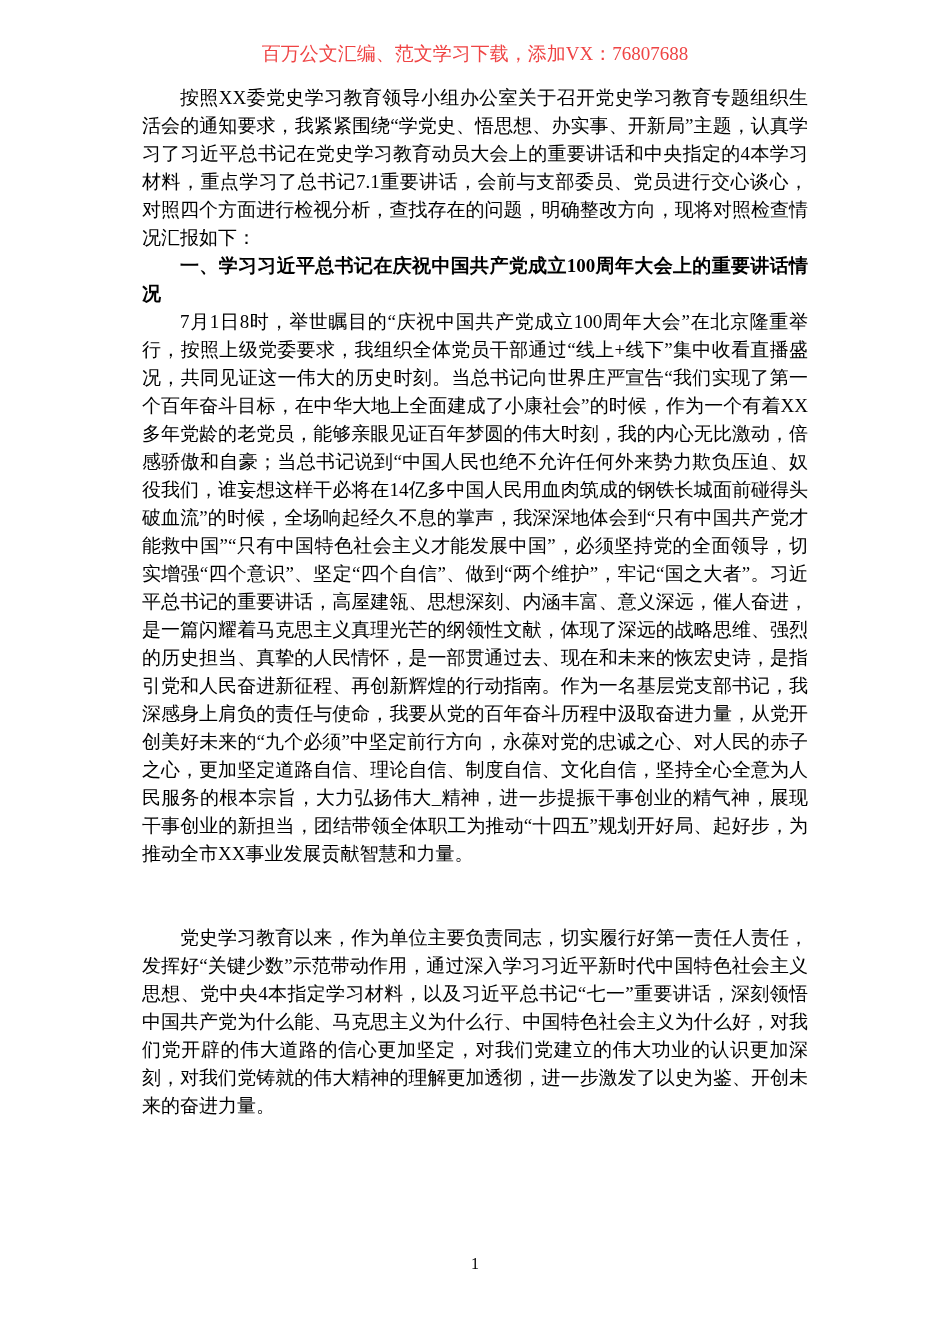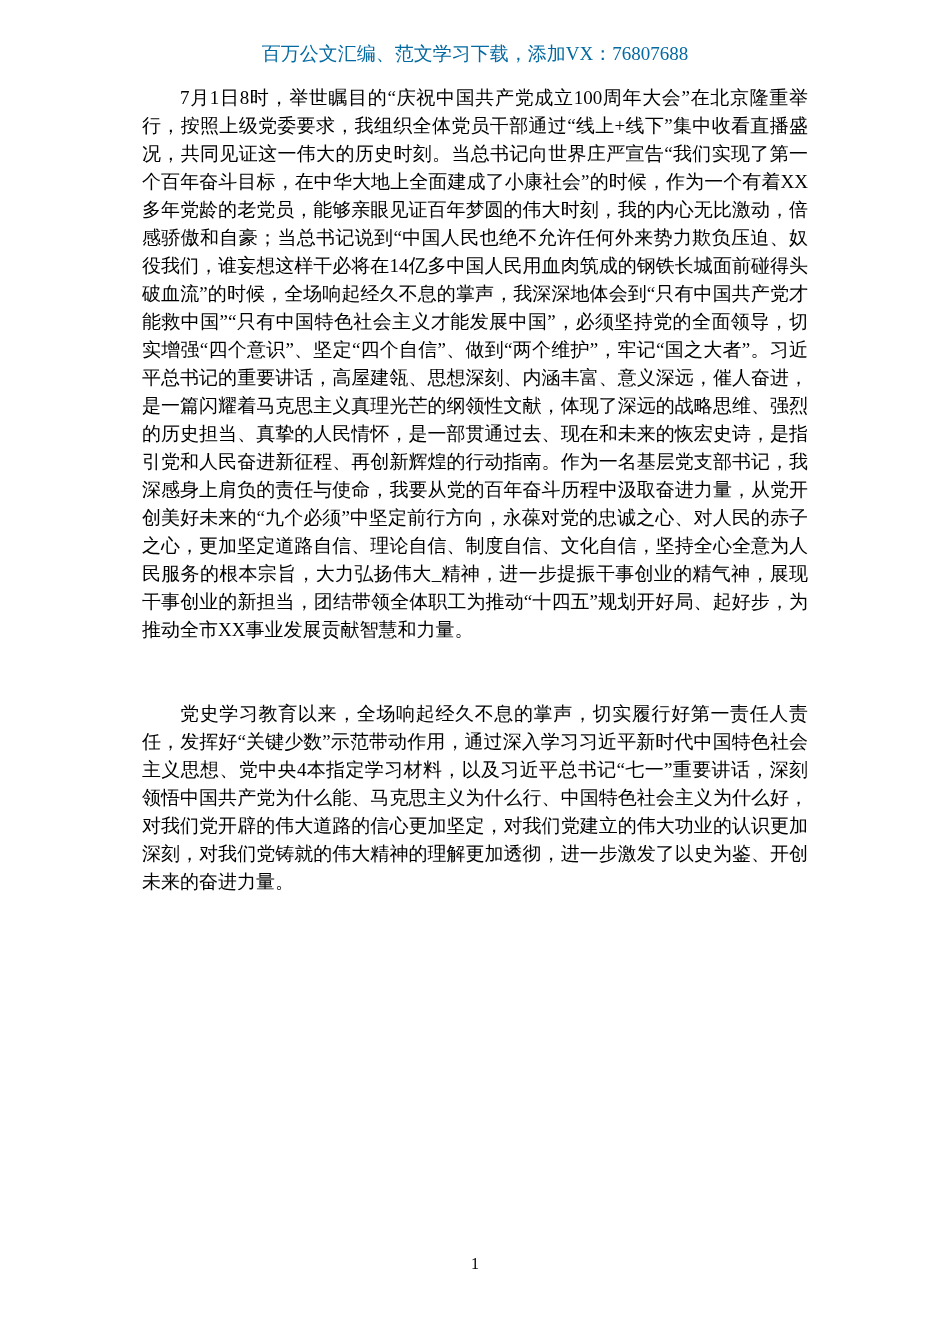--- a/index.html
+++ b/index.html
@@ -56,23 +56,25 @@
     right: 0;
     text-align: center;
     font-size: 16px;
     line-height: 20px;
   }
 </style>
 </head>
 <body>
 
 <div class="page">
-  <div class="promo" style="color: #0369a1;">百万公文汇编、范文学习下载，添加VX：76807688</div>
+  <div class="promo" style="color: #ef4444;">百万公文汇编、范文学习下载，添加VX：76807688</div>
 
   <div class="content">
+      <p class="body">按照XX委党史学习教育领导小组办公室关于召开党史学习教育专题组织生活会的通知要求，我紧紧围绕“学党史、悟思想、办实事、开新局”主题，认真学习了习近平总书记在党史学习教育动员大会上的重要讲话和中央指定的4本学习材料，重点学习了总书记7.1重要讲话，会前与支部委员、党员进行交心谈心，对照四个方面进行检视分析，查找存在的问题，明确整改方向，现将对照检查情况汇报如下：</p>
+      <p class="heading">一、学习习近平总书记在庆祝中国共产党成立100周年大会上的重要讲话情况</p>
       <p class="body">7月1日8时，举世瞩目的“庆祝中国共产党成立100周年大会”在北京隆重举行，按照上级党委要求，我组织全体党员干部通过“线上+线下”集中收看直播盛况，共同见证这一伟大的历史时刻。当总书记向世界庄严宣告“我们实现了第一个百年奋斗目标，在中华大地上全面建成了小康社会”的时候，作为一个有着XX多年党龄的老党员，能够亲眼见证百年梦圆的伟大时刻，我的内心无比激动，倍感骄傲和自豪；当总书记说到“中国人民也绝不允许任何外来势力欺负压迫、奴役我们，谁妄想这样干必将在14亿多中国人民用血肉筑成的钢铁长城面前碰得头破血流”的时候，全场响起经久不息的掌声，我深深地体会到“只有中国共产党才能救中国”“只有中国特色社会主义才能发展中国”，必须坚持党的全面领导，切实增强“四个意识”、坚定“四个自信”、做到“两个维护”，牢记“国之大者”。习近平总书记的重要讲话，高屋建瓴、思想深刻、内涵丰富、意义深远，催人奋进，是一篇闪耀着马克思主义真理光芒的纲领性文献，体现了深远的战略思维、强烈的历史担当、真挚的人民情怀，是一部贯通过去、现在和未来的恢宏史诗，是指引党和人民奋进新征程、再创新辉煌的行动指南。作为一名基层党支部书记，我深感身上肩负的责任与使命，我要从党的百年奋斗历程中汲取奋进力量，从党开创美好未来的“九个必须”中坚定前行方向，永葆对党的忠诚之心、对人民的赤子之心，更加坚定道路自信、理论自信、制度自信、文化自信，坚持全心全意为人民服务的根本宗旨，大力弘扬伟大_精神，进一步提振干事创业的精气神，展现干事创业的新担当，团结带领全体职工为推动“十四五”规划开好局、起好步，为推动全市XX事业发展贡献智慧和力量。</p>
       <p class="blank"></p>
       <p class="blank"></p>
-      <p class="body">党史学习教育以来，全场响起经久不息的掌声，切实履行好第一责任人责任，发挥好“关键少数”示范带动作用，通过深入学习习近平新时代中国特色社会主义思想、党中央4本指定学习材料，以及习近平总书记“七一”重要讲话，深刻领悟中国共产党为什么能、马克思主义为什么行、中国特色社会主义为什么好，对我们党开辟的伟大道路的信心更加坚定，对我们党建立的伟大功业的认识更加深刻，对我们党铸就的伟大精神的理解更加透彻，进一步激发了以史为鉴、开创未来的奋进力量。</p>
+      <p class="body">党史学习教育以来，作为单位主要负责同志，切实履行好第一责任人责任，发挥好“关键少数”示范带动作用，通过深入学习习近平新时代中国特色社会主义思想、党中央4本指定学习材料，以及习近平总书记“七一”重要讲话，深刻领悟中国共产党为什么能、马克思主义为什么行、中国特色社会主义为什么好，对我们党开辟的伟大道路的信心更加坚定，对我们党建立的伟大功业的认识更加深刻，对我们党铸就的伟大精神的理解更加透彻，进一步激发了以史为鉴、开创未来的奋进力量。</p>
     </div>
 
   <div class="page-number">1</div>
 </div>
 
 </body></html>

